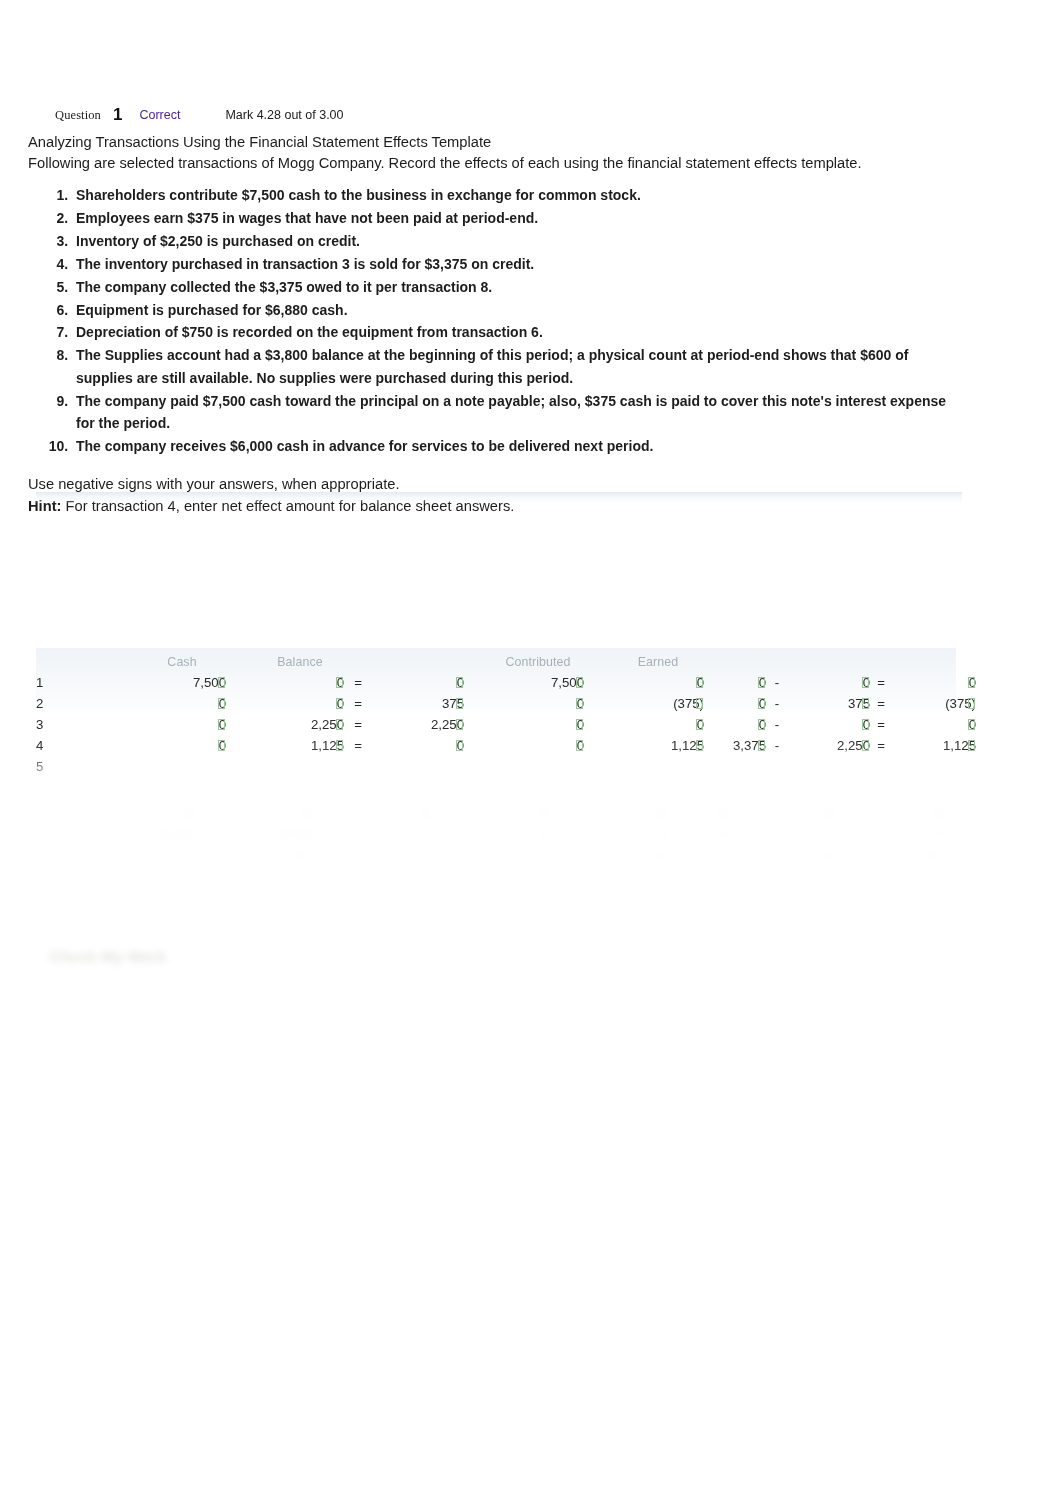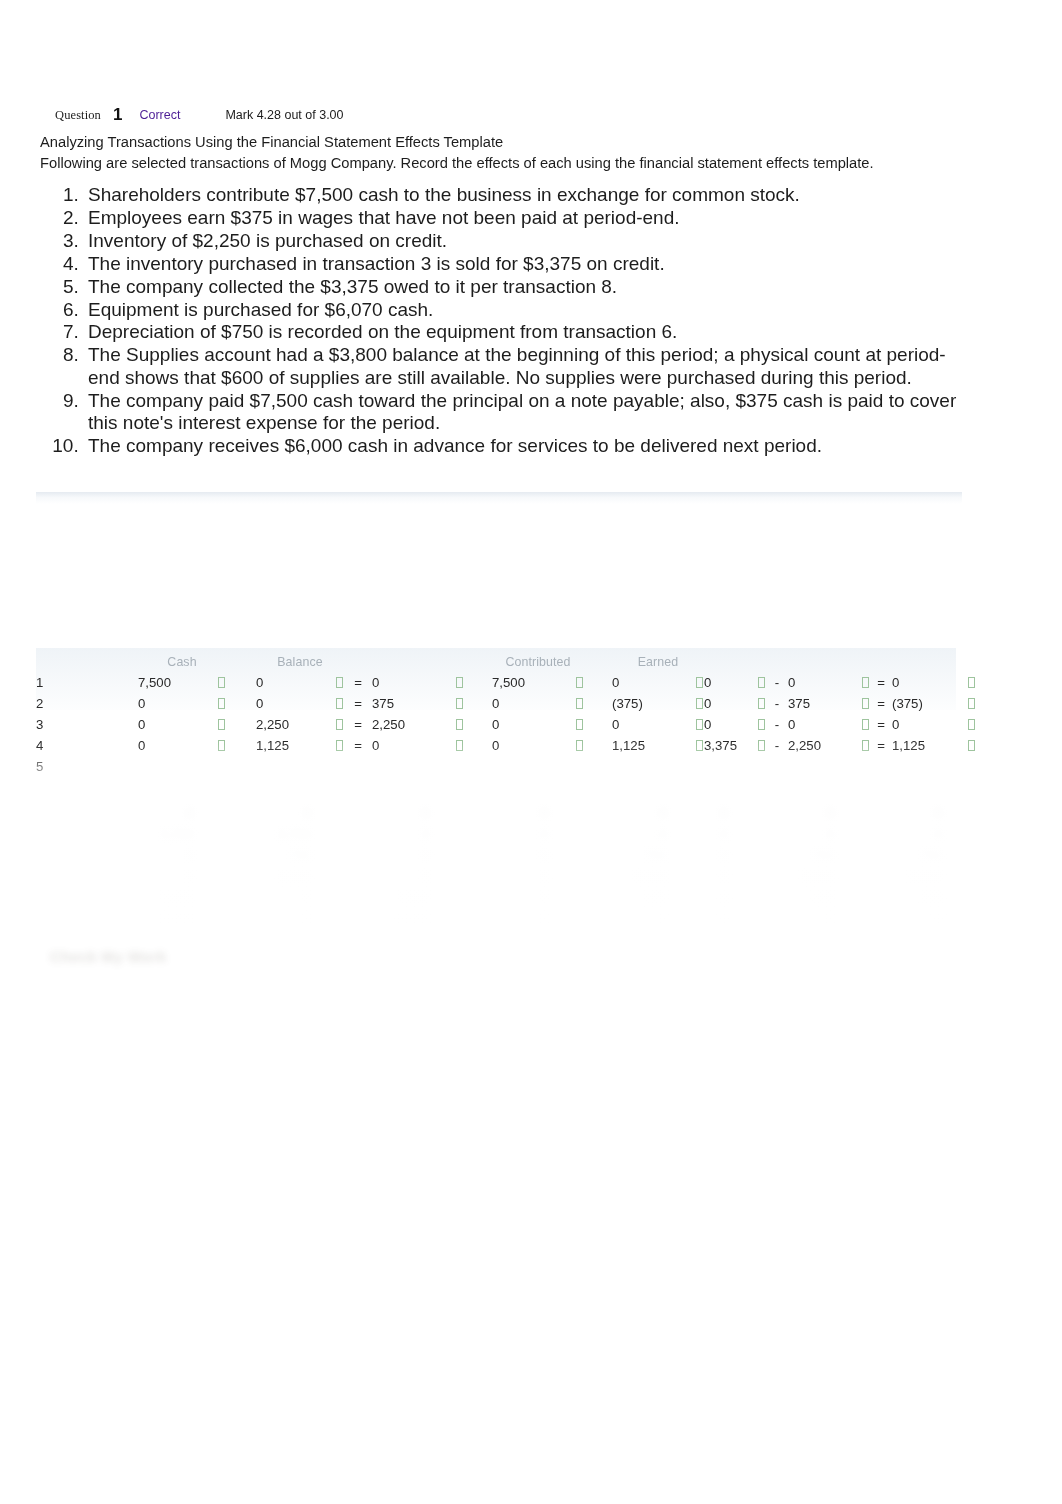--- a/index.html
+++ b/index.html
@@ -48,39 +48,40 @@
   }
   .qhead .q-mark {
     font-size: 12.5px;
     color: #1b1b1b;
     margin-left: 45px;
   }
 
   
   .prose {
     position: absolute;
-    left: 40px;
+    left: 28px;
     top: 132px;
     width: 930px;
     font-size: 14.7px;
     line-height: 20.5px;
     color: #1d1d1d;
   }
   .prose .line { white-space: normal; }
 
   ol.txlist {
     margin: 11px 0 0 0;
     padding-left: 44px;
     list-style-position: outside;
   }
   ol.txlist li {
-    font-size: 19px;
+    font-size: 14px;
     line-height: 22.4px;
     padding-left: 4px;
     margin: 0 0 0.5px 0;
+    font-weight: bold;
   }
 
   .tail {
     margin-top: 17px;
   }
   .tail .use-neg { font-size: 14.7px; line-height: 21px; }
   .tail .hint { font-size: 14.7px; line-height: 21px; margin-top: 1px; }
   .tail .hint b { font-weight: bold; }
 
   
@@ -149,21 +150,21 @@
     color: #b3bbc2;
   }
 
   tr.datarow td {
     height: 21px;
     font-size: 13.2px;
     color: #2a2a2a;
   }
   td.txn { text-align: left; padding-left: 2px; }
   td.num {
-    text-align: left;
+    text-align: right;
     position: relative;
     padding-right: 14px;
     white-space: nowrap;
   }
   td.num .glyph {
     position: absolute;
     right: 1px;
     bottom: 2px;
     width: 7px;
     height: 11px;
@@ -247,27 +248,31 @@
 <div class="prose">
   <div class="line">Analyzing Transactions Using the Financial Statement Effects Template</div>
   <div class="line">Following are selected transactions of Mogg Company. Record the effects of each using the financial statement effects template.</div>
 
   <ol class="txlist">
     <li>Shareholders contribute $7,500 cash to the business in exchange for common stock.</li>
     <li>Employees earn $375 in wages that have not been paid at period-end.</li>
     <li>Inventory of $2,250 is purchased on credit.</li>
     <li>The inventory purchased in transaction 3 is sold for $3,375 on credit.</li>
     <li>The company collected the $3,375 owed to it per transaction 8.</li>
-    <li>Equipment is purchased for $6,070 cash.</li>
+    <li>Equipment is purchased for $6,880 cash.</li>
     <li>Depreciation of $750 is recorded on the equipment from transaction 6.</li>
     <li>The Supplies account had a $3,800 balance at the beginning of this period; a physical count at period-end shows that $600 of supplies are still available. No supplies were purchased during this period.</li>
     <li>The company paid $7,500 cash toward the principal on a note payable; also, $375 cash is paid to cover this note's interest expense for the period.</li>
     <li>The company receives $6,000 cash in advance for services to be delivered next period.</li>
   </ol>
 
+  <div class="tail">
+    <div class="use-neg">Use negative signs with your answers, when appropriate.</div>
+    <div class="hint"><b>Hint:</b> <span>For transaction 4, enter net effect amount for balance sheet answers.</span></div>
+  </div>
 </div>
 
 <div class="fade-band"></div>
 
 <div class="fx-wrap">
   <table class="fx">
     <colgroup>
       <col style="width:102px">
       <col style="width:88px">
       <col style="width:30px">

